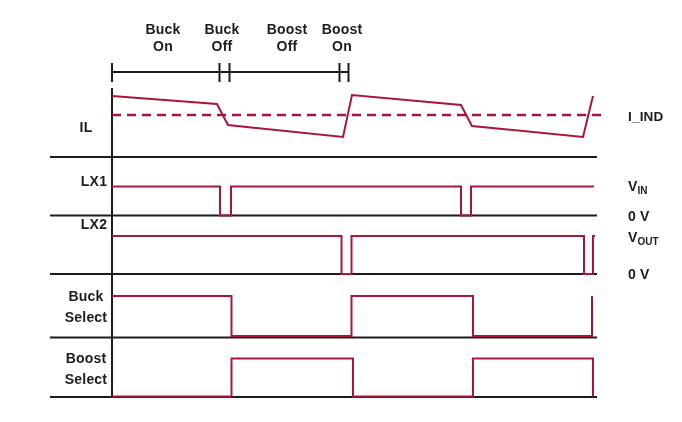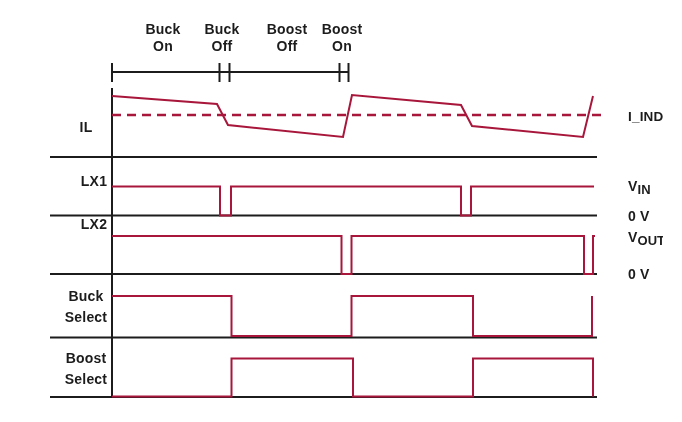--- a/index.html
+++ b/index.html
@@ -46,21 +46,21 @@
   .phase span { display: block; }
   .right-label {
     position: absolute;
     left: 600px;
     transform: translateY(-50%);
     font-size: 14px;
     letter-spacing: 0.2px;
     white-space: nowrap;
     margin-left: 28px;
   }
-  .sub { font-size: 13px; vertical-align: -3px; letter-spacing: 0; }
+  .sub { font-size: 10px; vertical-align: -3px; letter-spacing: 0; }
 </style>
 </head>
 <body>
 
 <div class="canvas">
 
   <svg class="wave" width="682" height="422" viewBox="0 0 682 422">
 
     <g>
       <line class="blk" x1="112" y1="88" x2="112" y2="397"></line>

